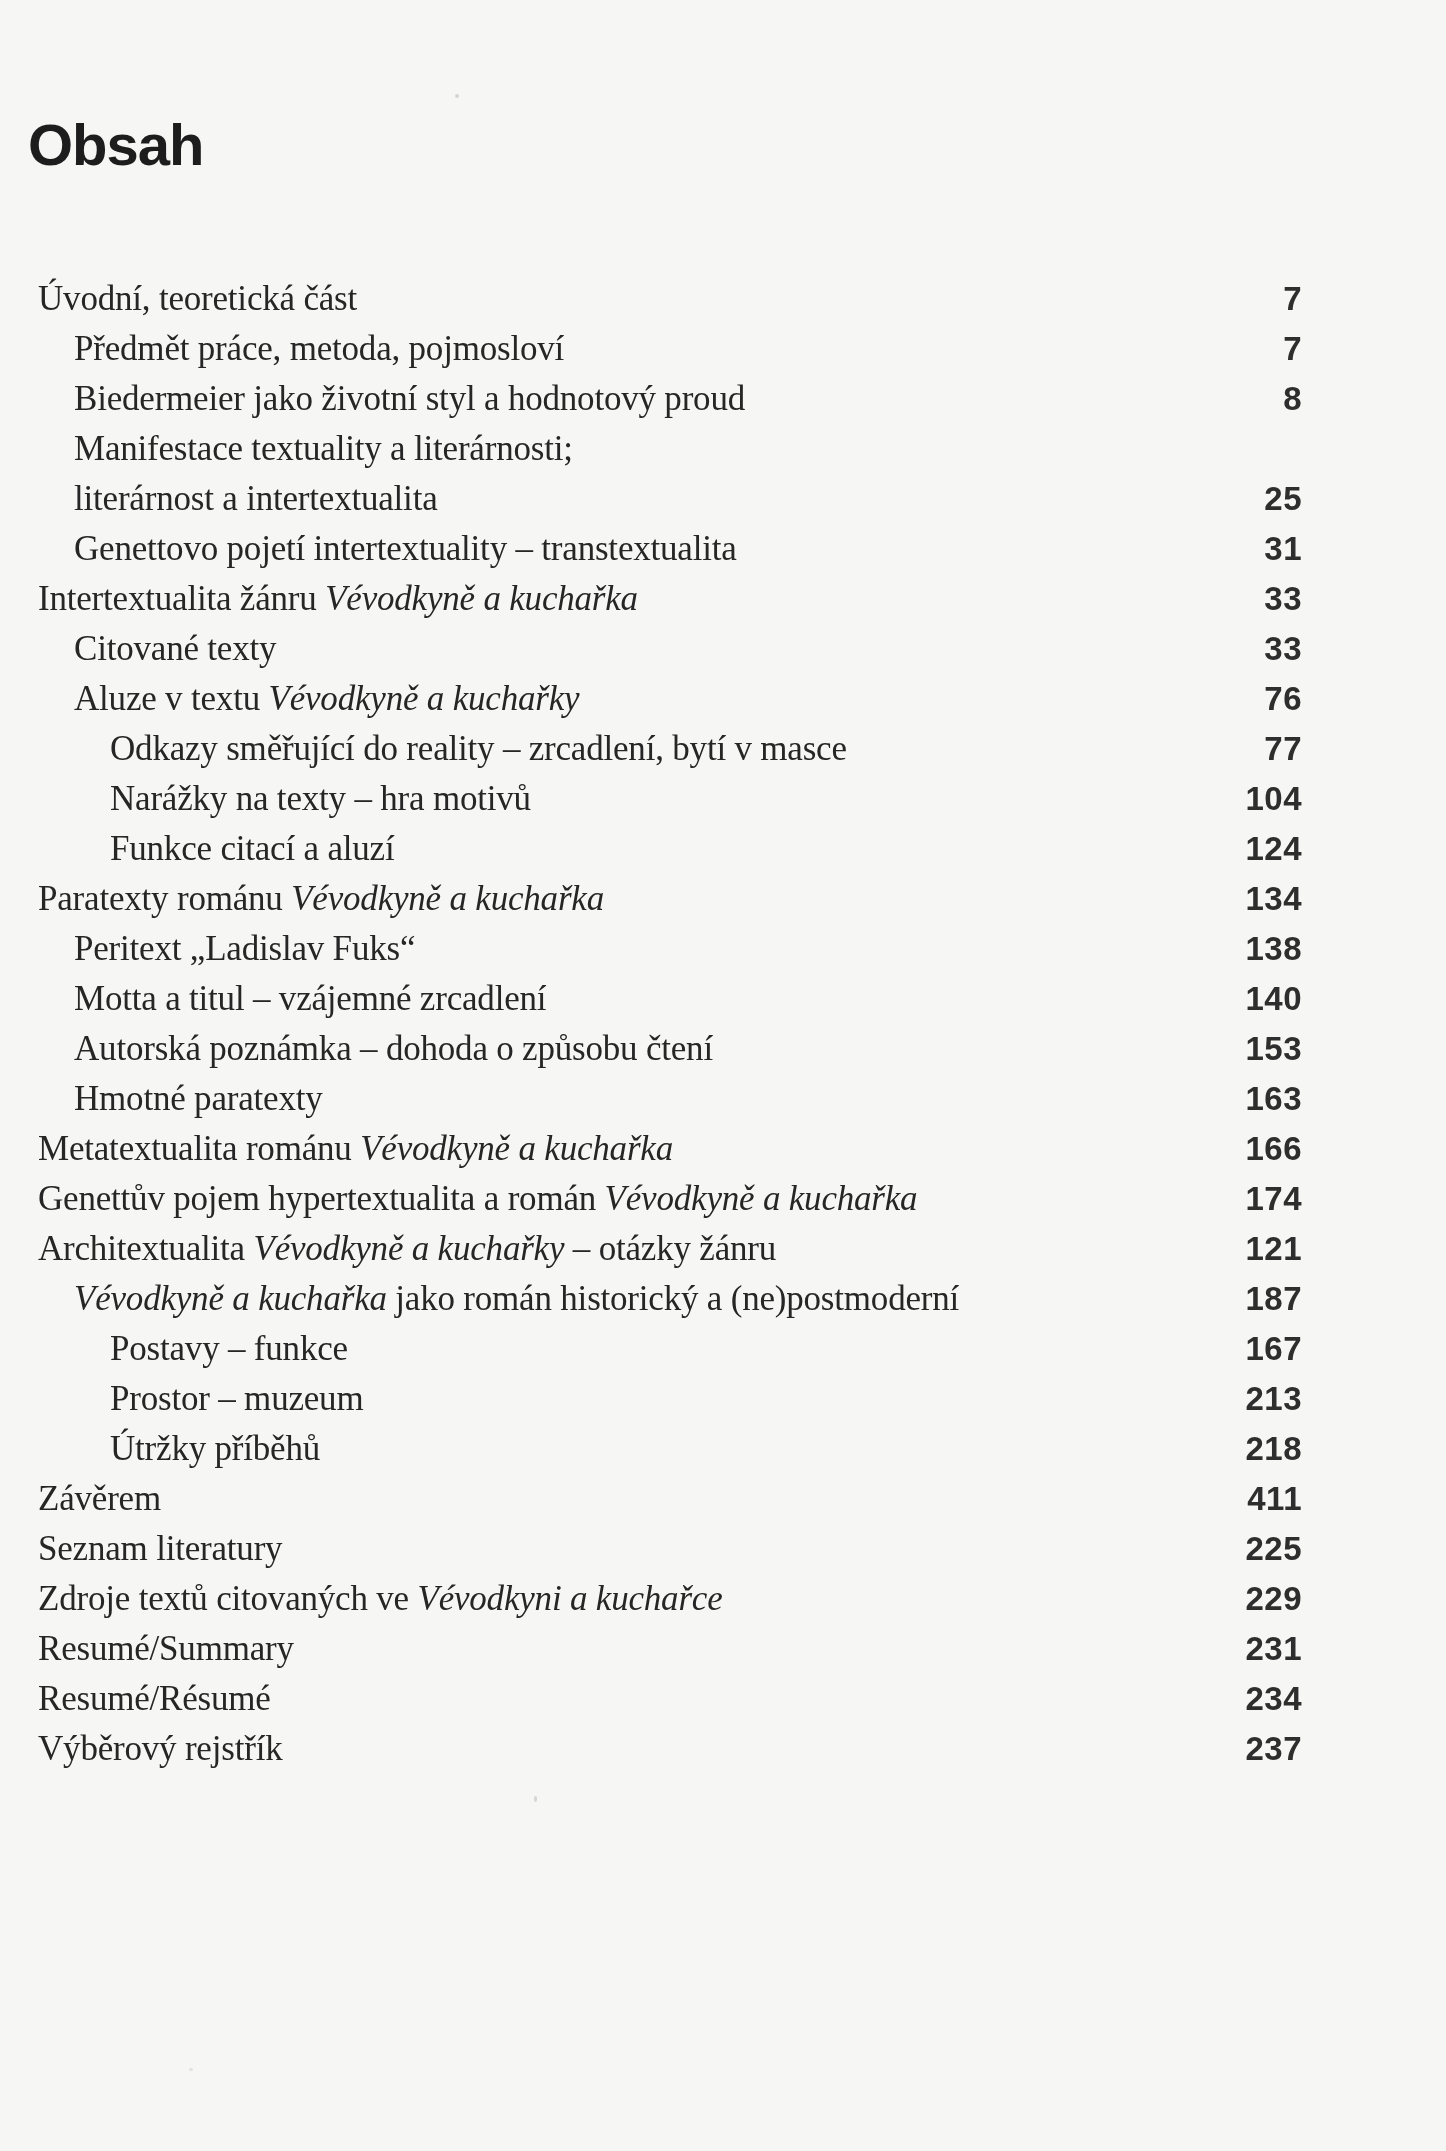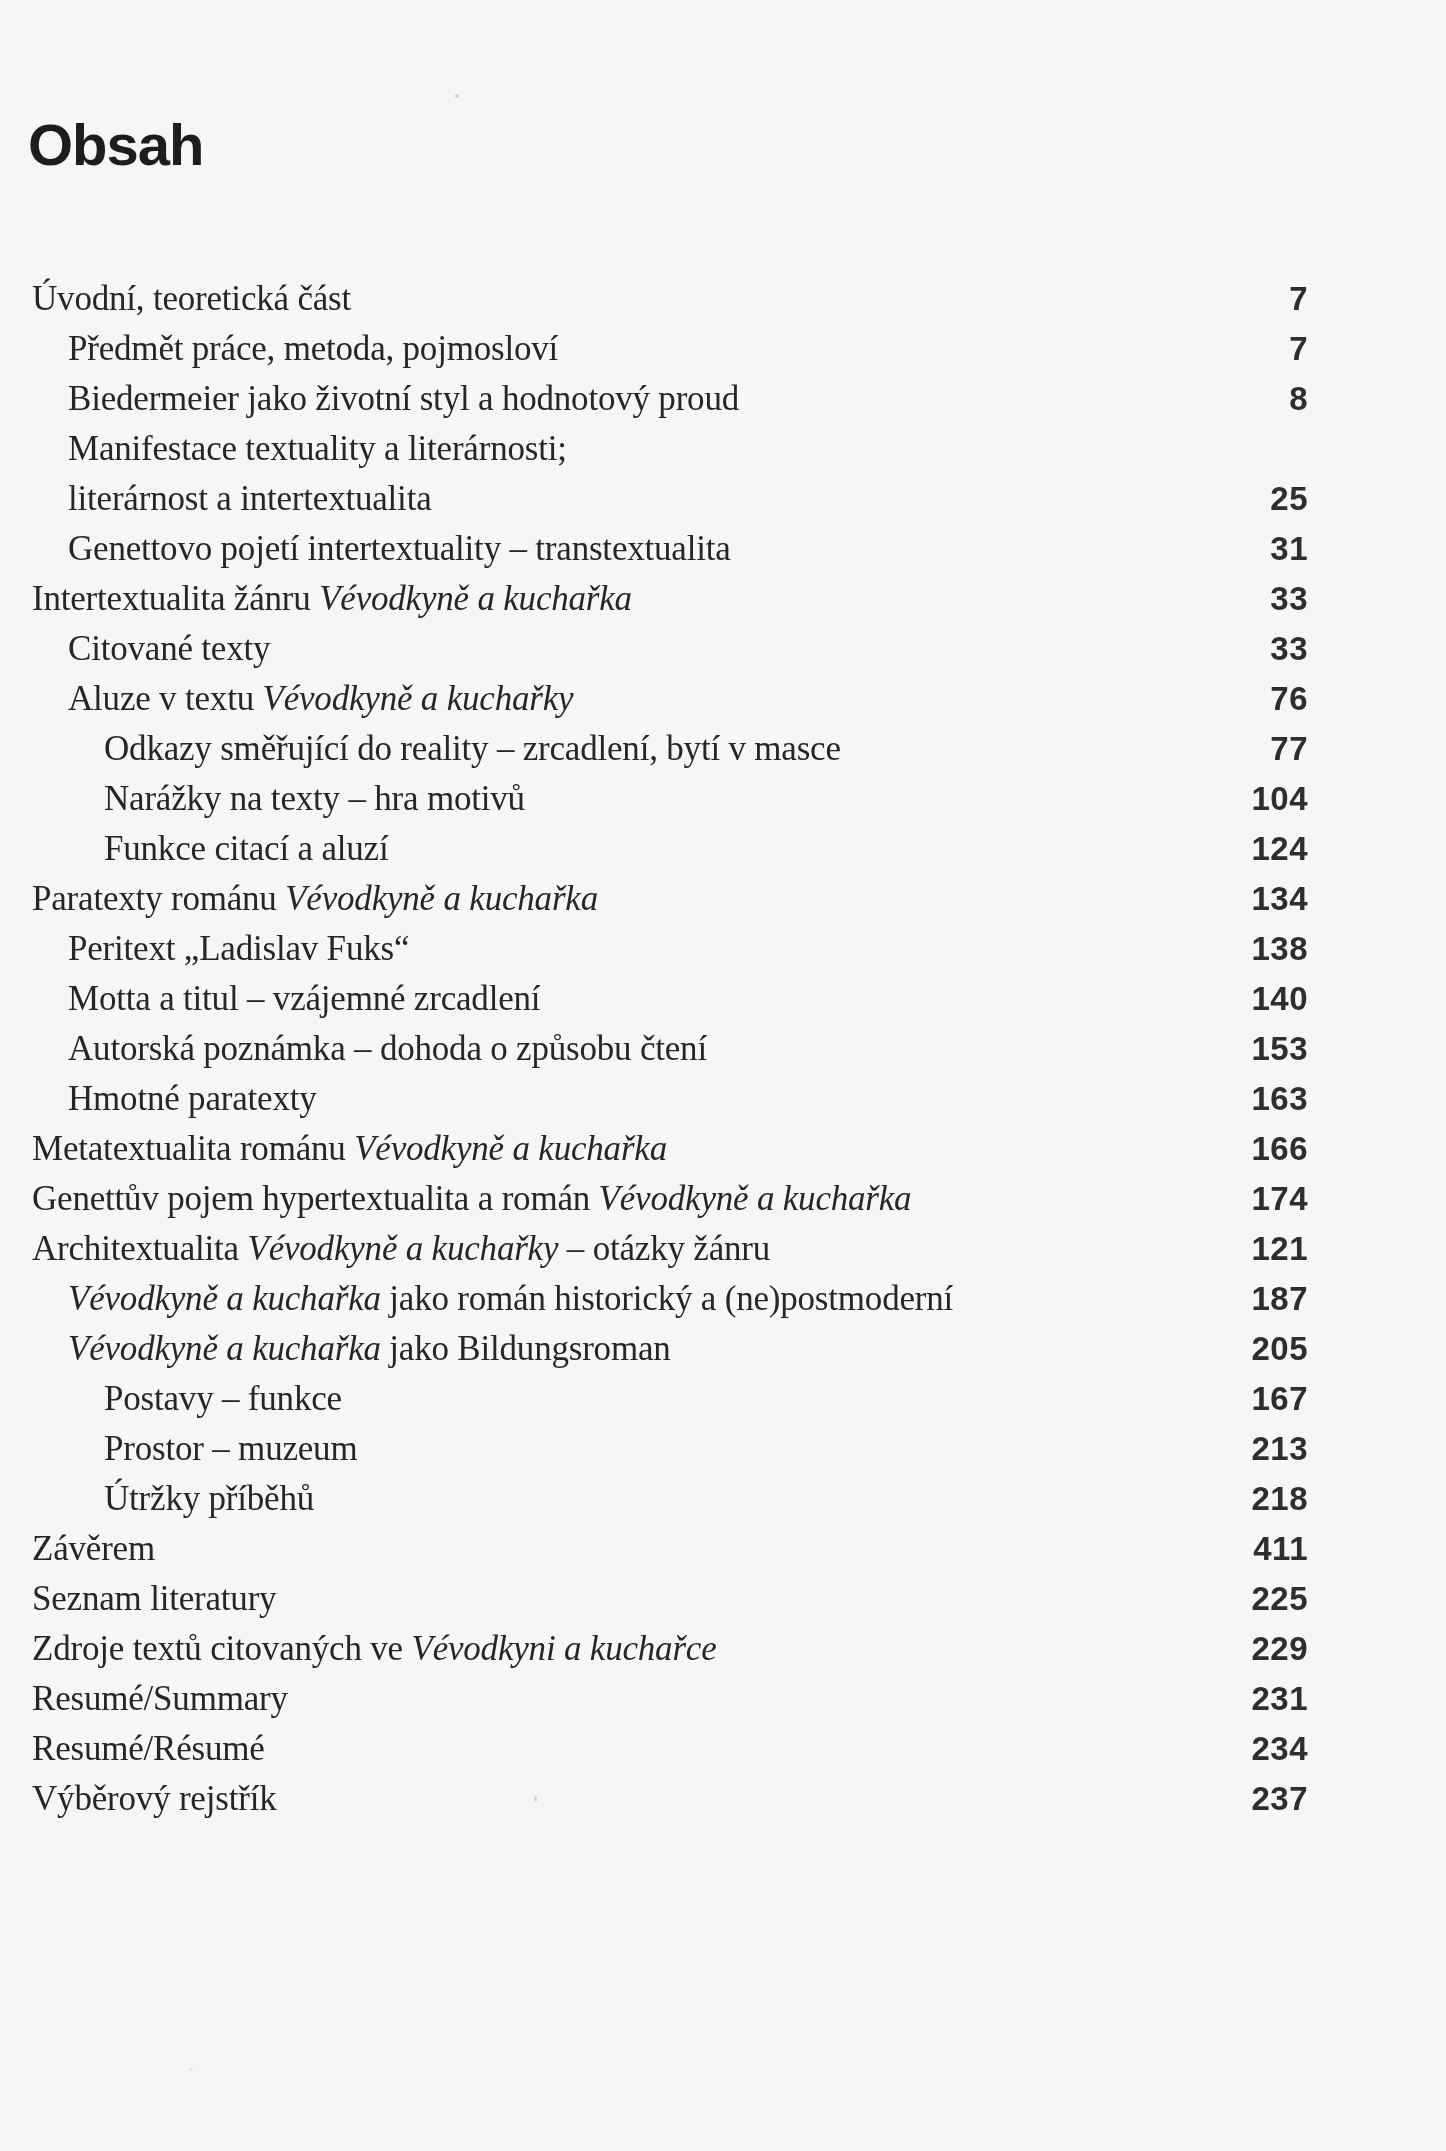--- a/index.html
+++ b/index.html
@@ -28,21 +28,21 @@
     font-family:"Liberation Sans", sans-serif;
     font-weight:700;
     font-size:58px;
     line-height:1;
     letter-spacing:-1px;
     color:#1d1d1d;
     margin:0 0 100px 0;
   }
   .toc-list{
     list-style:none;
-    margin:4px;
+    margin:10px;
     padding:0;
   }
   .toc-entry{
     display:flex;
     align-items:baseline;
     line-height:50px;
     font-size:35px;
     letter-spacing:-0.2px;
   }
   .toc-entry.indent-1{padding-left:36px;}
@@ -155,24 +155,20 @@
     <span class="toc-entry-page">174</span>
   </li>
       <li class="toc-entry indent-0">
     <span class="toc-entry-label"><span>Architextualita </span><em>Vévodkyně a kuchařky</em><span> – otázky žánru</span></span>
     <span class="toc-entry-page">121</span>
   </li>
       <li class="toc-entry indent-1">
     <span class="toc-entry-label"><em>Vévodkyně a kuchařka</em><span> jako román historický a (ne)postmoderní</span></span>
     <span class="toc-entry-page">187</span>
   </li>
-      <li class="toc-entry indent-1">
-    <span class="toc-entry-label"><em>Vévodkyně a kuchařka</em><span> jako Bildungsroman</span></span>
-    <span class="toc-entry-page">205</span>
-  </li>
       <li class="toc-entry indent-2">
     <span class="toc-entry-label"><span>Postavy – funkce</span></span>
     <span class="toc-entry-page">167</span>
   </li>
       <li class="toc-entry indent-2">
     <span class="toc-entry-label"><span>Prostor – muzeum</span></span>
     <span class="toc-entry-page">213</span>
   </li>
       <li class="toc-entry indent-2">
     <span class="toc-entry-label"><span>Útržky příběhů</span></span>

